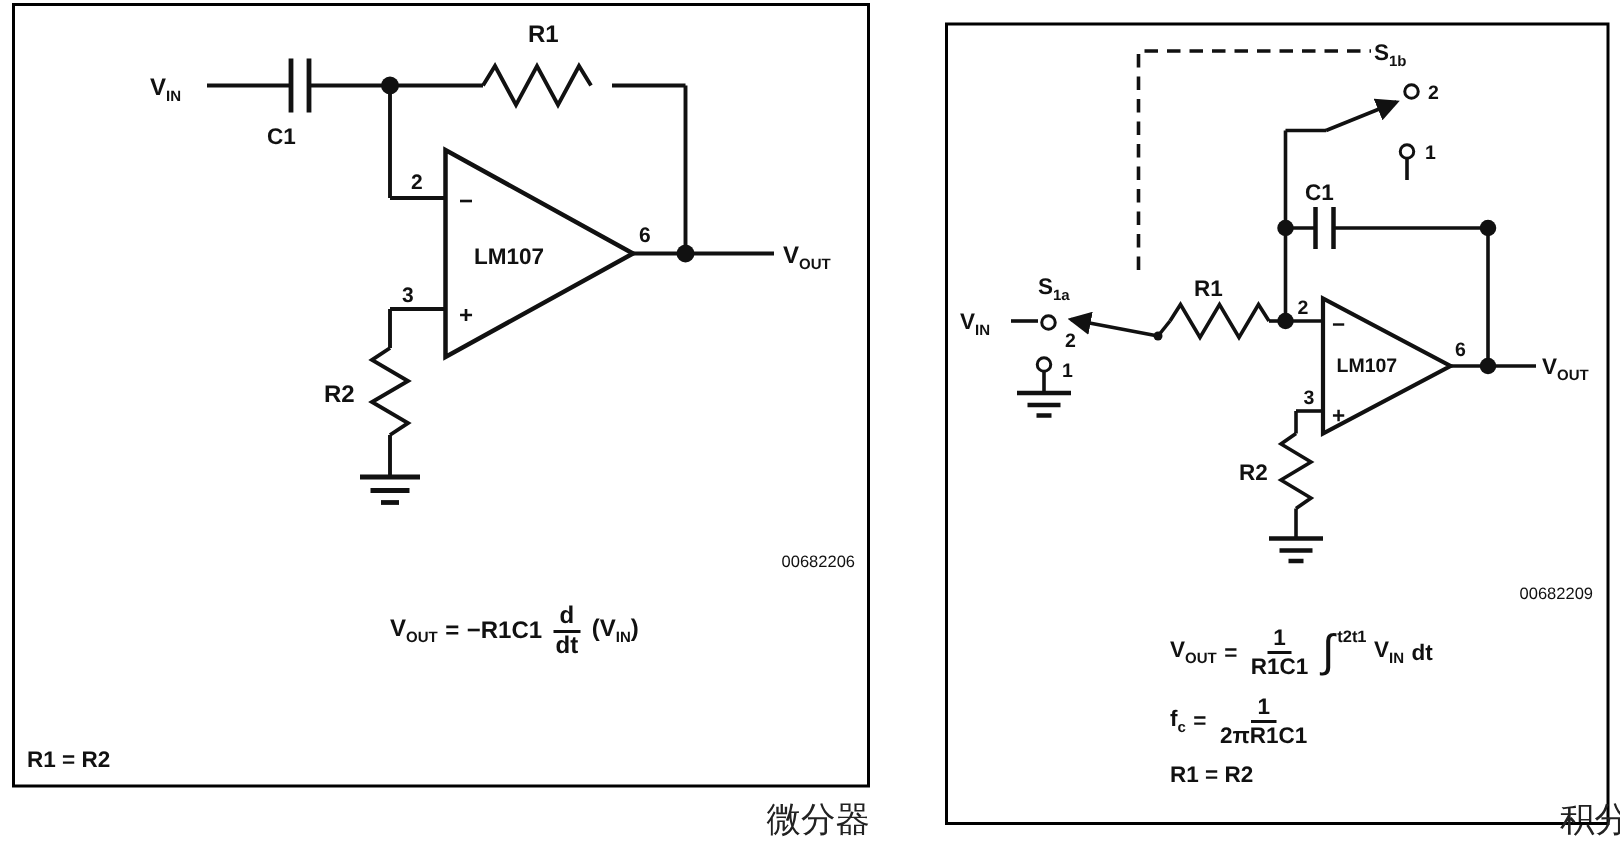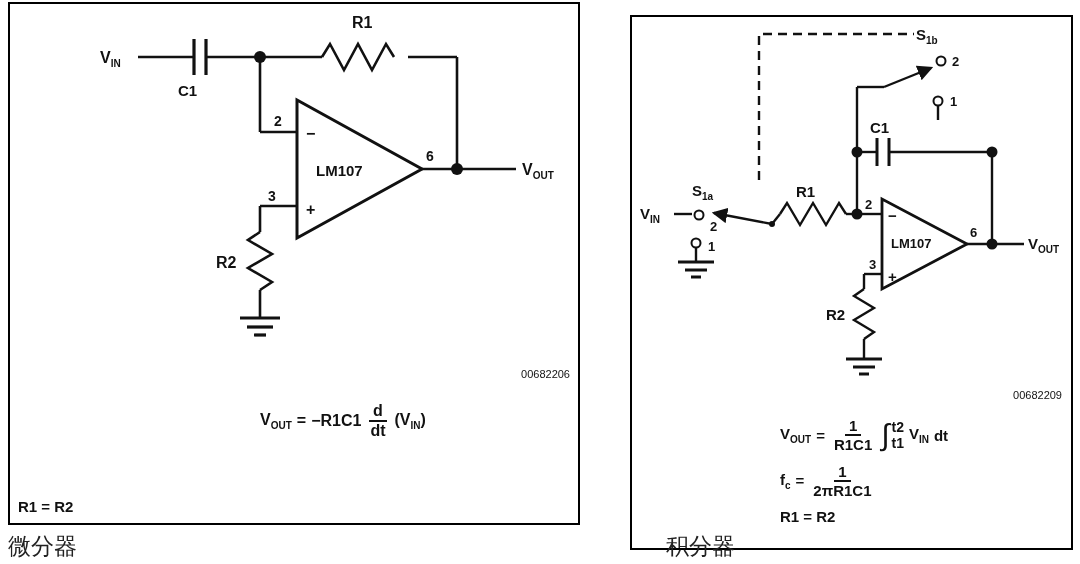--- a/index.html
+++ b/index.html
@@ -20,26 +20,26 @@
   .code{font-size:11px;font-weight:normal;}
   .formula{display:flex;align-items:center;gap:5px;font-weight:bold;font-size:15px;
            white-space:nowrap;color:#111;}
   .formula.f16{font-size:16px;}
   .formula sub{font-size:10px;}
   .frac{display:inline-flex;flex-direction:column;align-items:center;line-height:1.15;}
   .frac .num{border-bottom:2px solid #111;padding:0 4px;}
   .frac .den{padding:0 4px;}
   .int-wrap{display:inline-flex;align-items:center;}
   .int-sign{font-size:30px;font-weight:normal;line-height:1;}
-  .int-limits{display:inline-flex;flex-direction:column;justify-content:space-between;
-              height:32px;font-size:14px;margin-left:2px;}
+  .int-limits{display:inline-flex;justify-content:space-between;
+              height:32px;font-size:11px;margin-left:2px;}
   .fstack{position:absolute;display:flex;flex-direction:column;gap:9px;}
   .note{position:absolute;font-size:15px;font-weight:bold;}
   .caption{position:absolute;top:531px;font-family:"Liberation Serif",serif;
-           font-size:23px;color:#222;text-align:left;}
+           font-size:23px;color:#222;text-align:right;}
   #caption-left{left:8px;width:572px;}
   #caption-right{left:666px;width:443px;}
 </style>
 </head>
 <body>
 
 <div id="canvas">
 
   <div class="panel" id="left-panel">
     <svg width="568" height="519" viewBox="0 0 568 519">

